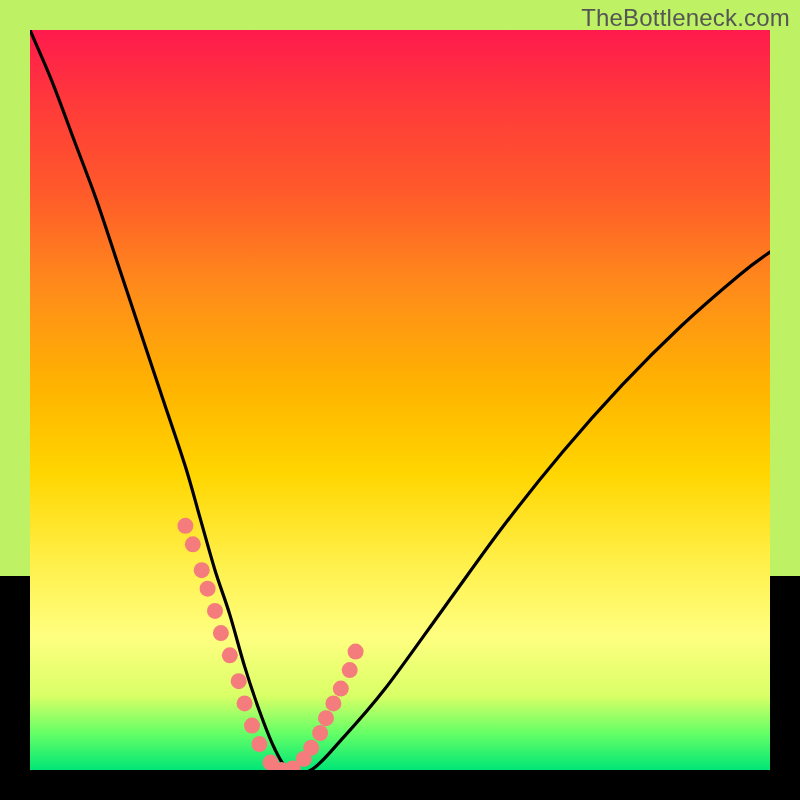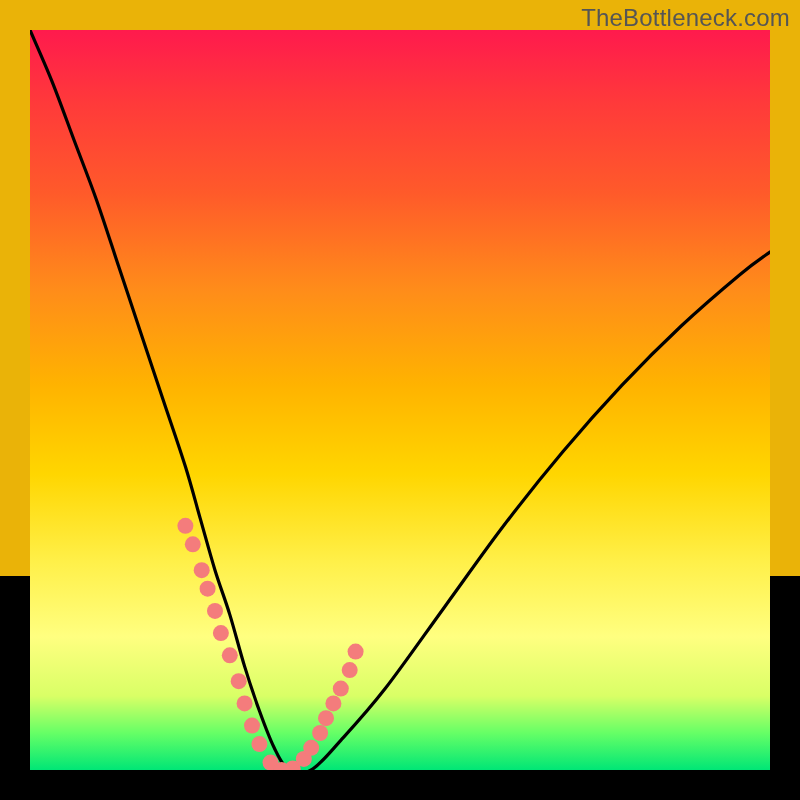--- a/index.html
+++ b/index.html
@@ -10,21 +10,21 @@
     overflow: hidden;
     background: #000;
     font-family: Arial, Helvetica, sans-serif;
   }
   .frame {
     position: absolute;
     top: 0;
     left: 0;
     width: 800px;
     height: 576px;
-    background: #eab308;
+    background: #bef264;
   }
   .plot {
     position: absolute;
     top: 30px;
     left: 30px;
     width: 740px;
     height: 740px;
     background: linear-gradient(to bottom,
       #ff1a4d 0%,
       #ff3a3a 10%,

